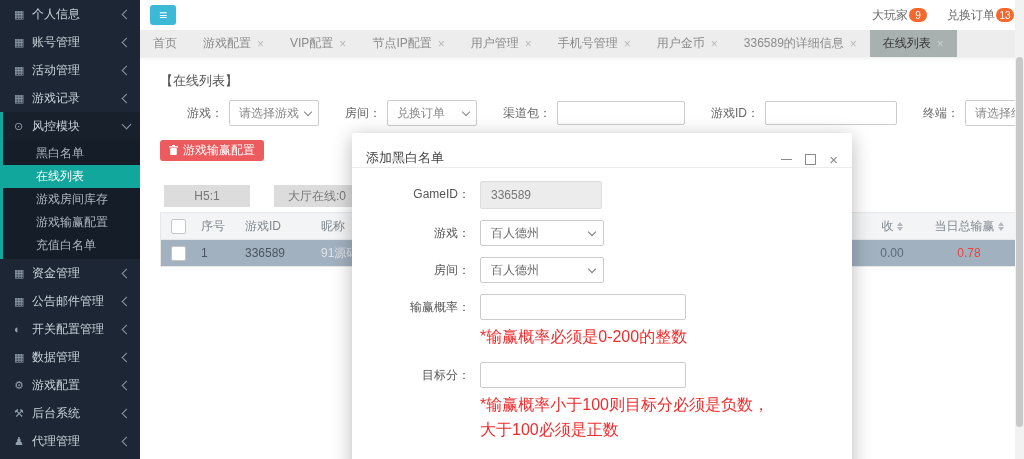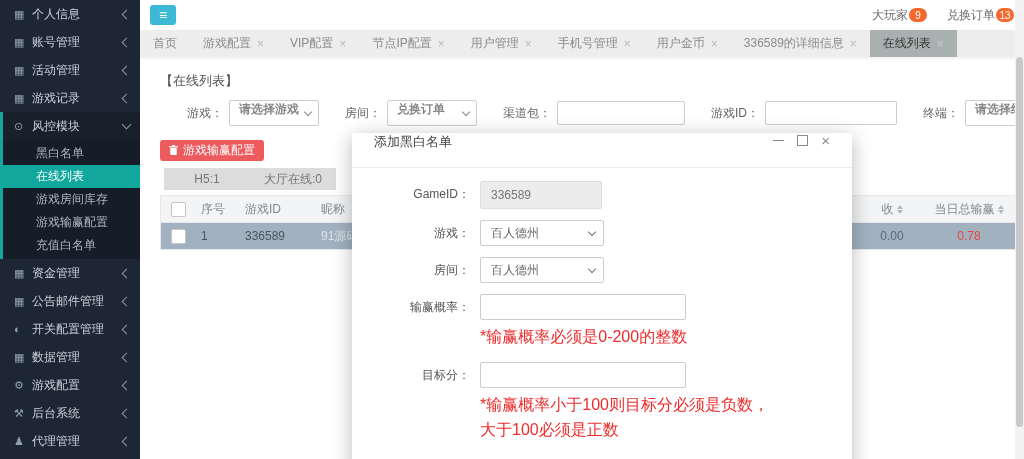--- a/index.html
+++ b/index.html
@@ -39,31 +39,31 @@
   .tab.active{background:#a9b0b0;color:#333;}
   .tab.active .x{color:#c9cfcf;}
 
   
   .content{position:absolute;top:57px;left:0;right:0;bottom:0;background:#fff;overflow:hidden;
            box-shadow:inset 0 4px 5px -4px rgba(0,0,0,.12);}
   .section-title{margin:15px 0 0 20px;font-size:13px;color:#555;}
   .filters{display:flex;align-items:center;margin:10px 0 0 0;padding-left:47px;font-size:12px;color:#666;}
   .fgroup{display:flex;align-items:center;margin-right:26px;}
   .fgroup .flab{margin-right:6px;white-space:nowrap;}
-  .sel{height:24px;border:1px solid #ccc;border-radius:2px;background:#fff;display:flex;
-       padding:0 18px 0 9px;color:#888;position:relative;cursor:pointer;white-space:nowrap;font-weight:bold;}
+  .sel{height:24px;border:1px solid #ccc;border-radius:2px;background:#fff;display:flex;align-items:center;
+       padding:0 18px 0 9px;color:#888;position:relative;cursor:pointer;white-space:nowrap;}
   .sel .caret{position:absolute;right:7px;top:8px;width:5px;height:5px;border-right:1px solid #888;border-bottom:1px solid #888;transform:rotate(45deg);}
   .sel.w88{width:61px;}
   .sel.w72{width:49px;}
   .txt{height:22px;border:1px solid #ccc;border-radius:2px;width:114px;padding:0 6px;font-size:12px;outline:none;color:#555;}
   .txt.w120{width:118px;}
 
   .btn-danger{display:inline-flex;align-items:center;gap:5px;background:#ee5b5e;color:#fff;font-size:12px;
               height:21px;padding:0 9px;border-radius:3px;margin:14px 0 0 20px;cursor:pointer;border:none;}
-  .stat-row{margin:7px 0 0 24px;display:flex;gap:0;}
+  .stat-row{margin:24px 0 0 24px;display:flex;gap:24px;}
   .stat-btn{width:86px;height:22px;background:#dcdcdc;color:#777;font-size:12px;display:flex;
             align-items:center;justify-content:center;cursor:pointer;}
 
   
   .table{margin:5px 0 0 20px;width:916px;font-size:12px;}
   .thead{display:flex;height:26px;background:#f3f4f5;border:1px solid #e8e8e8;align-items:center;color:#80888f;}
   .trow{display:flex;height:26px;align-items:center;background:#a2b1c0;border:1px solid #e8e8e8;border-top:none;color:#4a5560;}
   .c0{width:34px;display:flex;justify-content:center;flex:none;}
   .c1{width:38px;padding-left:6px;flex:none;}
   .c2{width:64px;padding-left:6px;flex:none;}
@@ -80,21 +80,21 @@
   .sort .up{border-bottom:4px solid #b3b9bf;}
   .sort .dn{border-top:4px solid #b3b9bf;}
 
   
   .scrollbar{position:absolute;right:0;top:0;width:9px;height:459px;background:#f2f2f2;}
   .scroll-thumb{position:absolute;right:1px;top:57px;width:7px;height:370px;background:#c9c9c9;border-radius:4px;}
 
   
   .modal{position:absolute;left:352px;top:133px;width:500px;height:390px;background:#fff;
          box-shadow:0 4px 20px rgba(0,0,0,.28);border-radius:2px;}
-  .modal-head{height:34px;display:flex;align-items:flex-start;padding:0 22px;border-bottom:1px solid #ececec;
+  .modal-head{height:34px;display:flex;align-items:flex-end;padding:0 14px;border-bottom:1px solid #ececec;
               font-size:13px;color:#444;}
   .mc{margin-left:auto;display:flex;gap:13px;align-items:center;color:#8a8a8a;}
   .mc .min{width:11px;height:1.5px;background:#8a8a8a;cursor:pointer;}
   .mc .max{width:9px;height:9px;border:1.5px solid #8a8a8a;cursor:pointer;}
   .mc .cls{font-size:15px;line-height:1;cursor:pointer;}
   .modal-form{padding-top:13px;font-size:12px;color:#555;}
   .frow{display:flex;margin-bottom:11px;}
   .flabel{width:118px;text-align:right;padding-right:10px;line-height:26px;flex:none;}
   .dis-input{width:110px;height:26px;background:#ececec;border:1px solid #ddd;border-radius:2px;
              line-height:26px;padding-left:10px;color:#777;}

